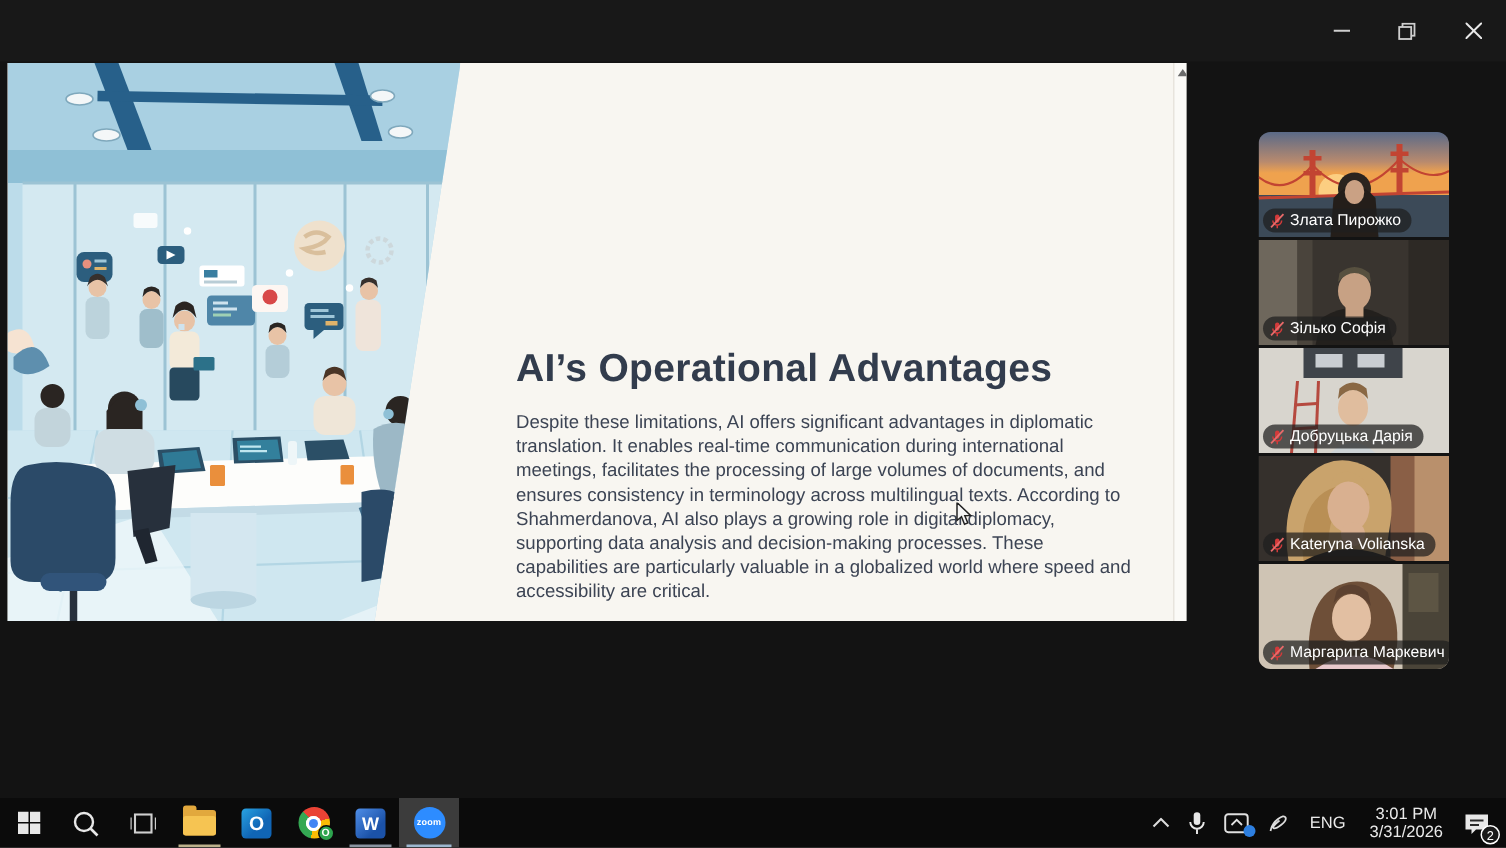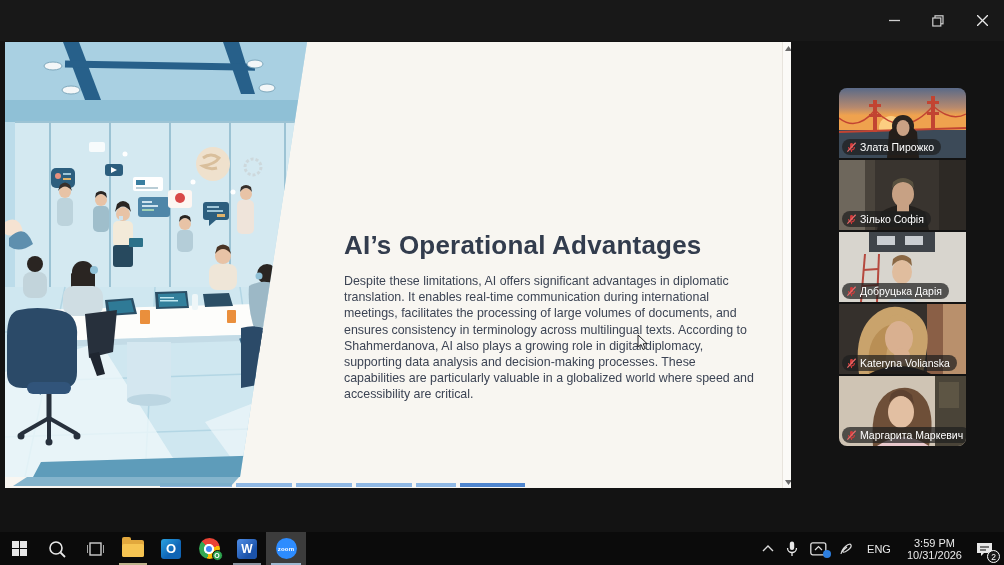--- a/index.html
+++ b/index.html
@@ -7,21 +7,21 @@
   body { font-family:"Liberation Sans", sans-serif; }
   .screen { position:relative; width:1004px; height:565px; background:#131313; overflow:hidden; }
 
   
   .titlebar { position:absolute; left:0; top:0; width:1004px; height:41px; background:#181818; }
   .win-controls { position:absolute; right:0; top:0; height:41px; display:flex; }
   .win-btn { width:44px; height:41px; display:flex; align-items:center; justify-content:center; }
   .win-btn svg { display:block; }
 
   
-  .doc { position:absolute; left:5px; top:42px; width:786px; height:446px; background:#f8f6f1; overflow:hidden; }
+  .doc { position:absolute; left:5px; top:42px; width:786px; height:372px; background:#f8f6f1; overflow:hidden; }
 
   .illu { position:absolute; left:0; top:0; width:302px; height:435px;
           clip-path:polygon(0 0, 100% 0, calc(100% - 67px) 100%, 0 100%); }
   .illu svg { display:block; width:302px; height:435px; }
 
   .doc-bottom { position:absolute; left:0; top:435px; width:786px; height:11px; }
   .seg { position:absolute; top:6px; height:4px; background:#8fb8e4; }
   .seg.dark { background:#4f86cf; }
   .strip-trap { position:absolute; left:0; top:0; width:240px; height:9px; background:#79aec9; opacity:.92;
                 clip-path:polygon(22px 0, 234px 0, 226px 100%, 8px 100%); }
@@ -517,22 +517,22 @@
         </svg>
         <div style="position:absolute; right:2px; bottom:7px; width:8px; height:8px; border-radius:50%; background:#2d7fe0;"></div>
       </div>
       <div class="tray-slot">
         <svg width="14" height="14">
           <path d="M2 12 Q3 7 7 4 Q11 1 12 3 Q13 5 9 8 Q5 11 4 10 Q3 9 8 5" fill="none" stroke="#dcdcdc" stroke-width="1.2"></path>
         </svg>
       </div>
       <div class="lang">ENG</div>
       <div class="clock">
-        <div>3:59 PM</div>
-        <div>10/31/2026</div>
+        <div>3:01 PM</div>
+        <div>3/31/2026</div>
       </div>
       <div class="tray-slot notif">
         <svg width="18" height="16">
           <path d="M1 2 h15 v10 h-8 l-3 3 v-3 h-4 z" fill="#e8e8e8"></path>
           <line x1="4" y1="6" x2="13" y2="6" stroke="#2a2a2a" stroke-width="1.2"></line>
           <line x1="4" y1="9" x2="10" y2="9" stroke="#2a2a2a" stroke-width="1.2"></line>
         </svg>
         <div class="notif-badge">2</div>
       </div>
     </div>

